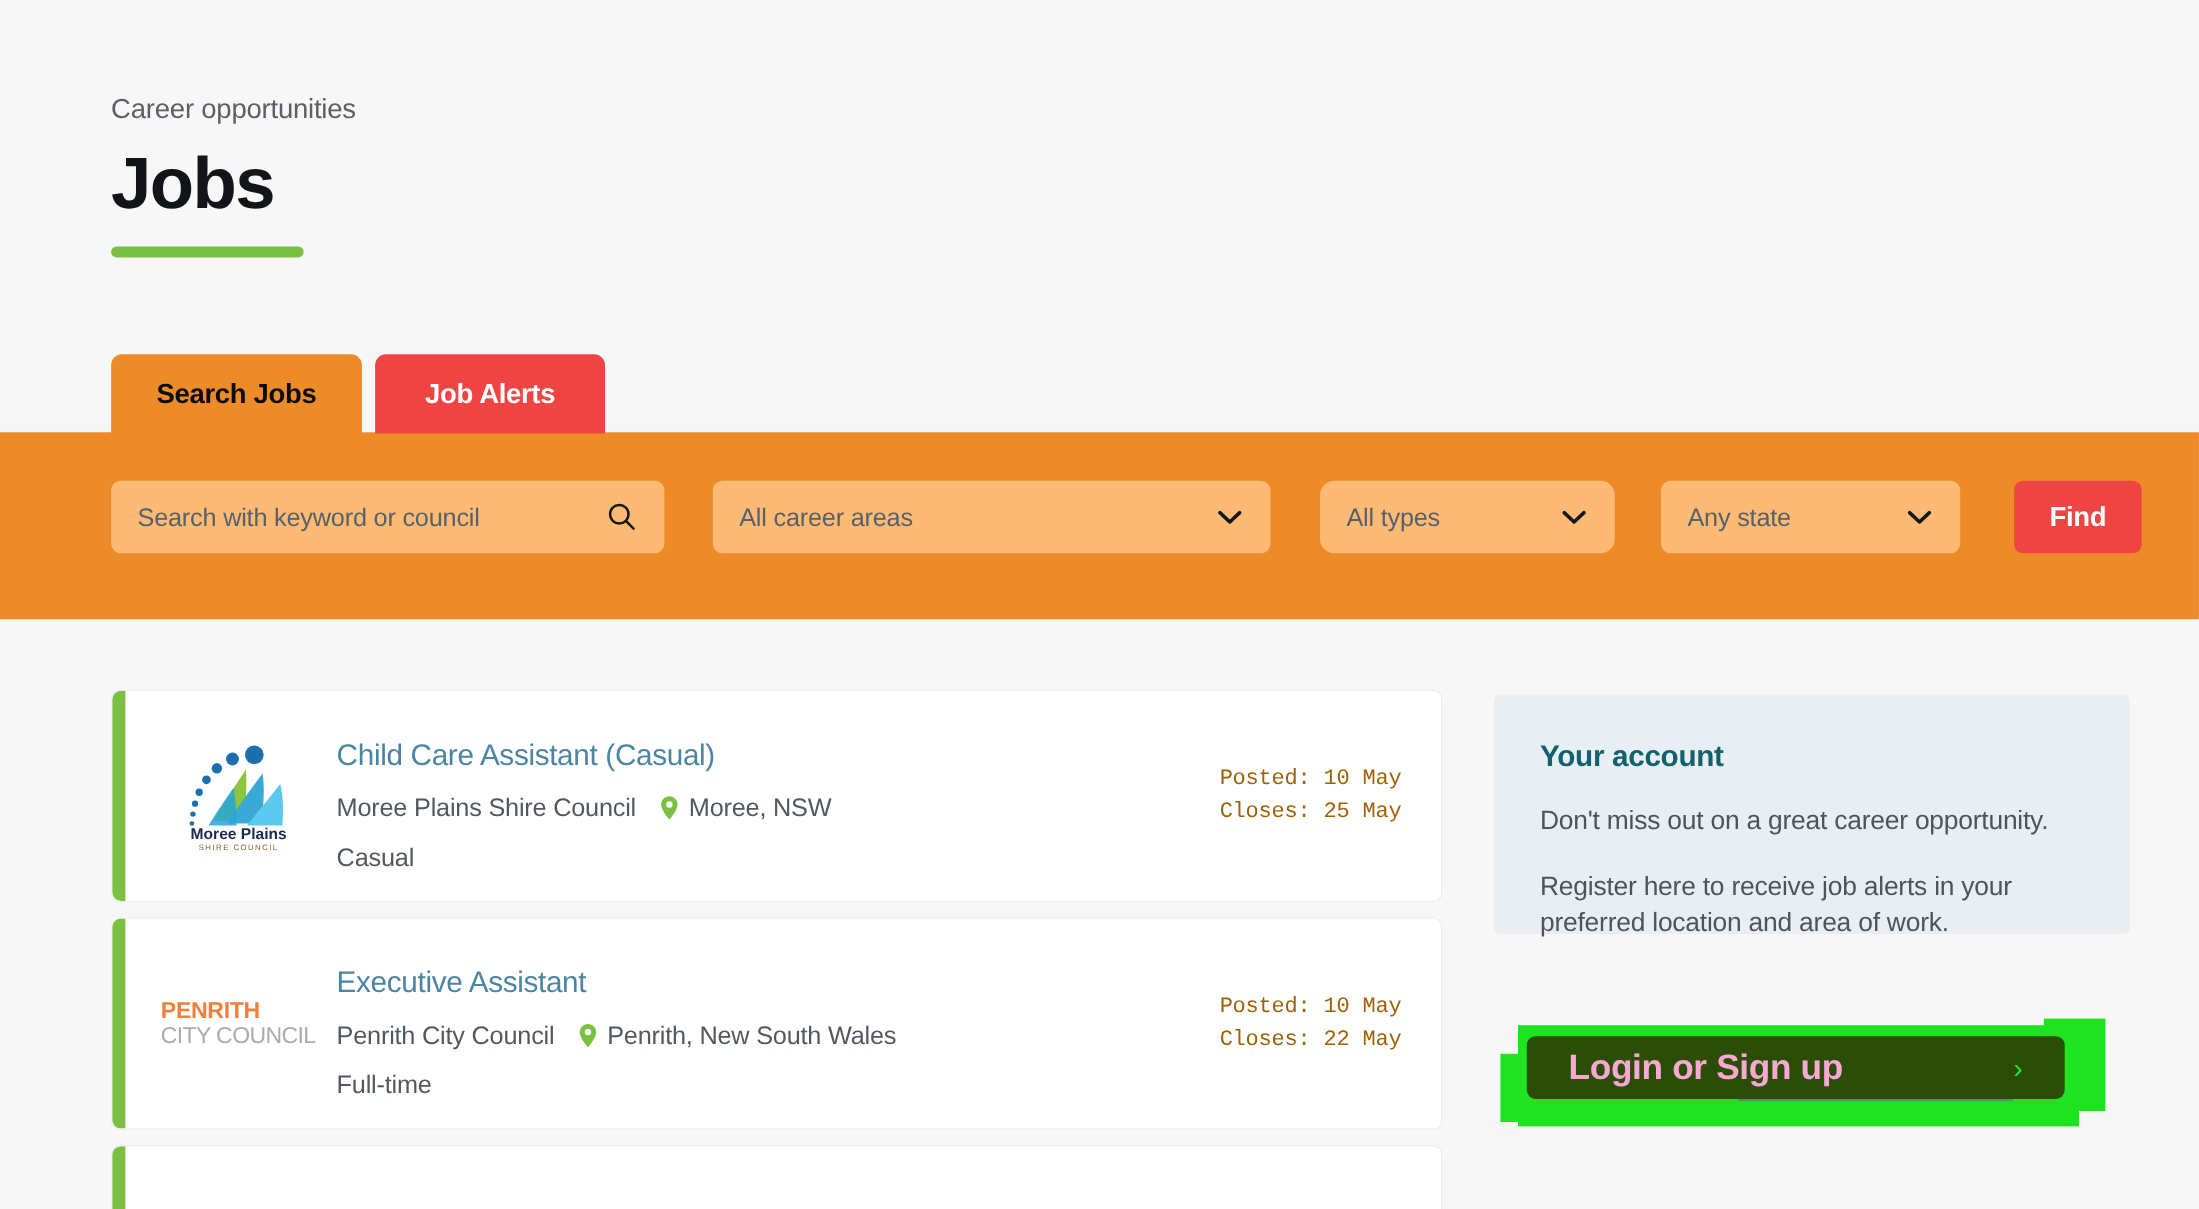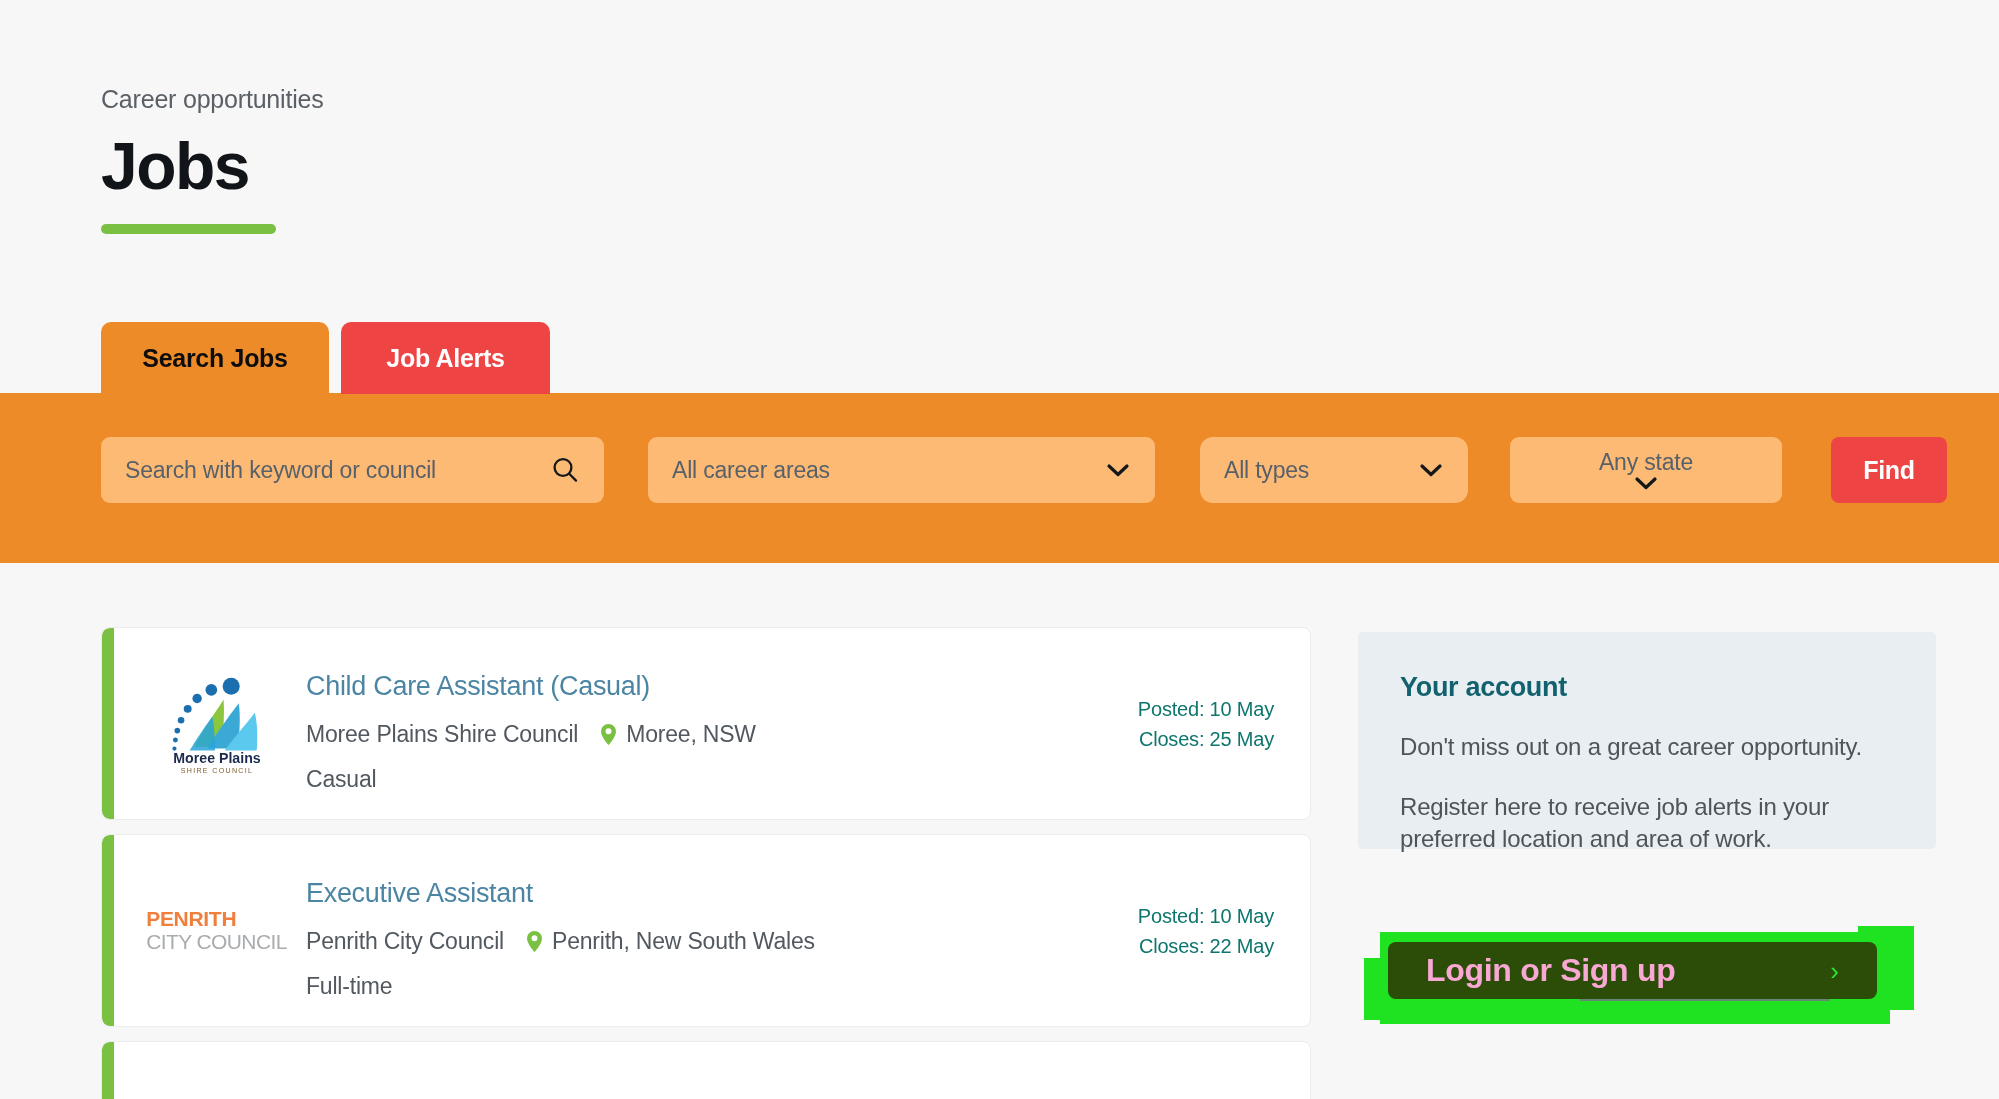--- a/index.html
+++ b/index.html
@@ -108,21 +108,21 @@
     font-size: 23px;
     color: #58606a;
     letter-spacing: -0.2px;
     flex: 1;
     white-space: nowrap;
     overflow: hidden;
   }
   #keyword-field { width: 503px; }
   #career-field  { width: 507px; margin-left: 44px; }
   #types-field   { width: 268px; margin-left: 45px; border-radius: 13px; }
-  #state-field   { width: 272px; margin-left: 42px; flex-direction: column; }
+  #state-field   { width: 272px; margin-left: 42px; }
 
   .find-btn {
     width: 116px;
     height: 66px;
     margin-left: 49px;
     background: #ef4444;
     border: none;
     border-radius: 8px;
     color: #ffffff;
     font-size: 25px;
@@ -196,23 +196,24 @@
     font-size: 23px;
     color: #52585f;
     letter-spacing: -0.2px;
     margin-top: 18px;
   }
   .dates {
     text-align: right;
     padding-right: 36px;
     flex: none;
     font-size: 20px;
-    color: #0f766e;
+    color: #a16207;
     line-height: 1.5;
     letter-spacing: -0.2px;
+    font-family: Liberation Mono, monospace;
   }
 
   
   .penrith-logo { text-align: left; line-height: 1.05; }
   .penrith-top {
     font-size: 21px; font-weight: bold; color: #f07f3c; letter-spacing: -0.3px;
   }
   .penrith-bot {
     font-size: 21px; color: #a9acaf; letter-spacing: -0.6px;
   }

